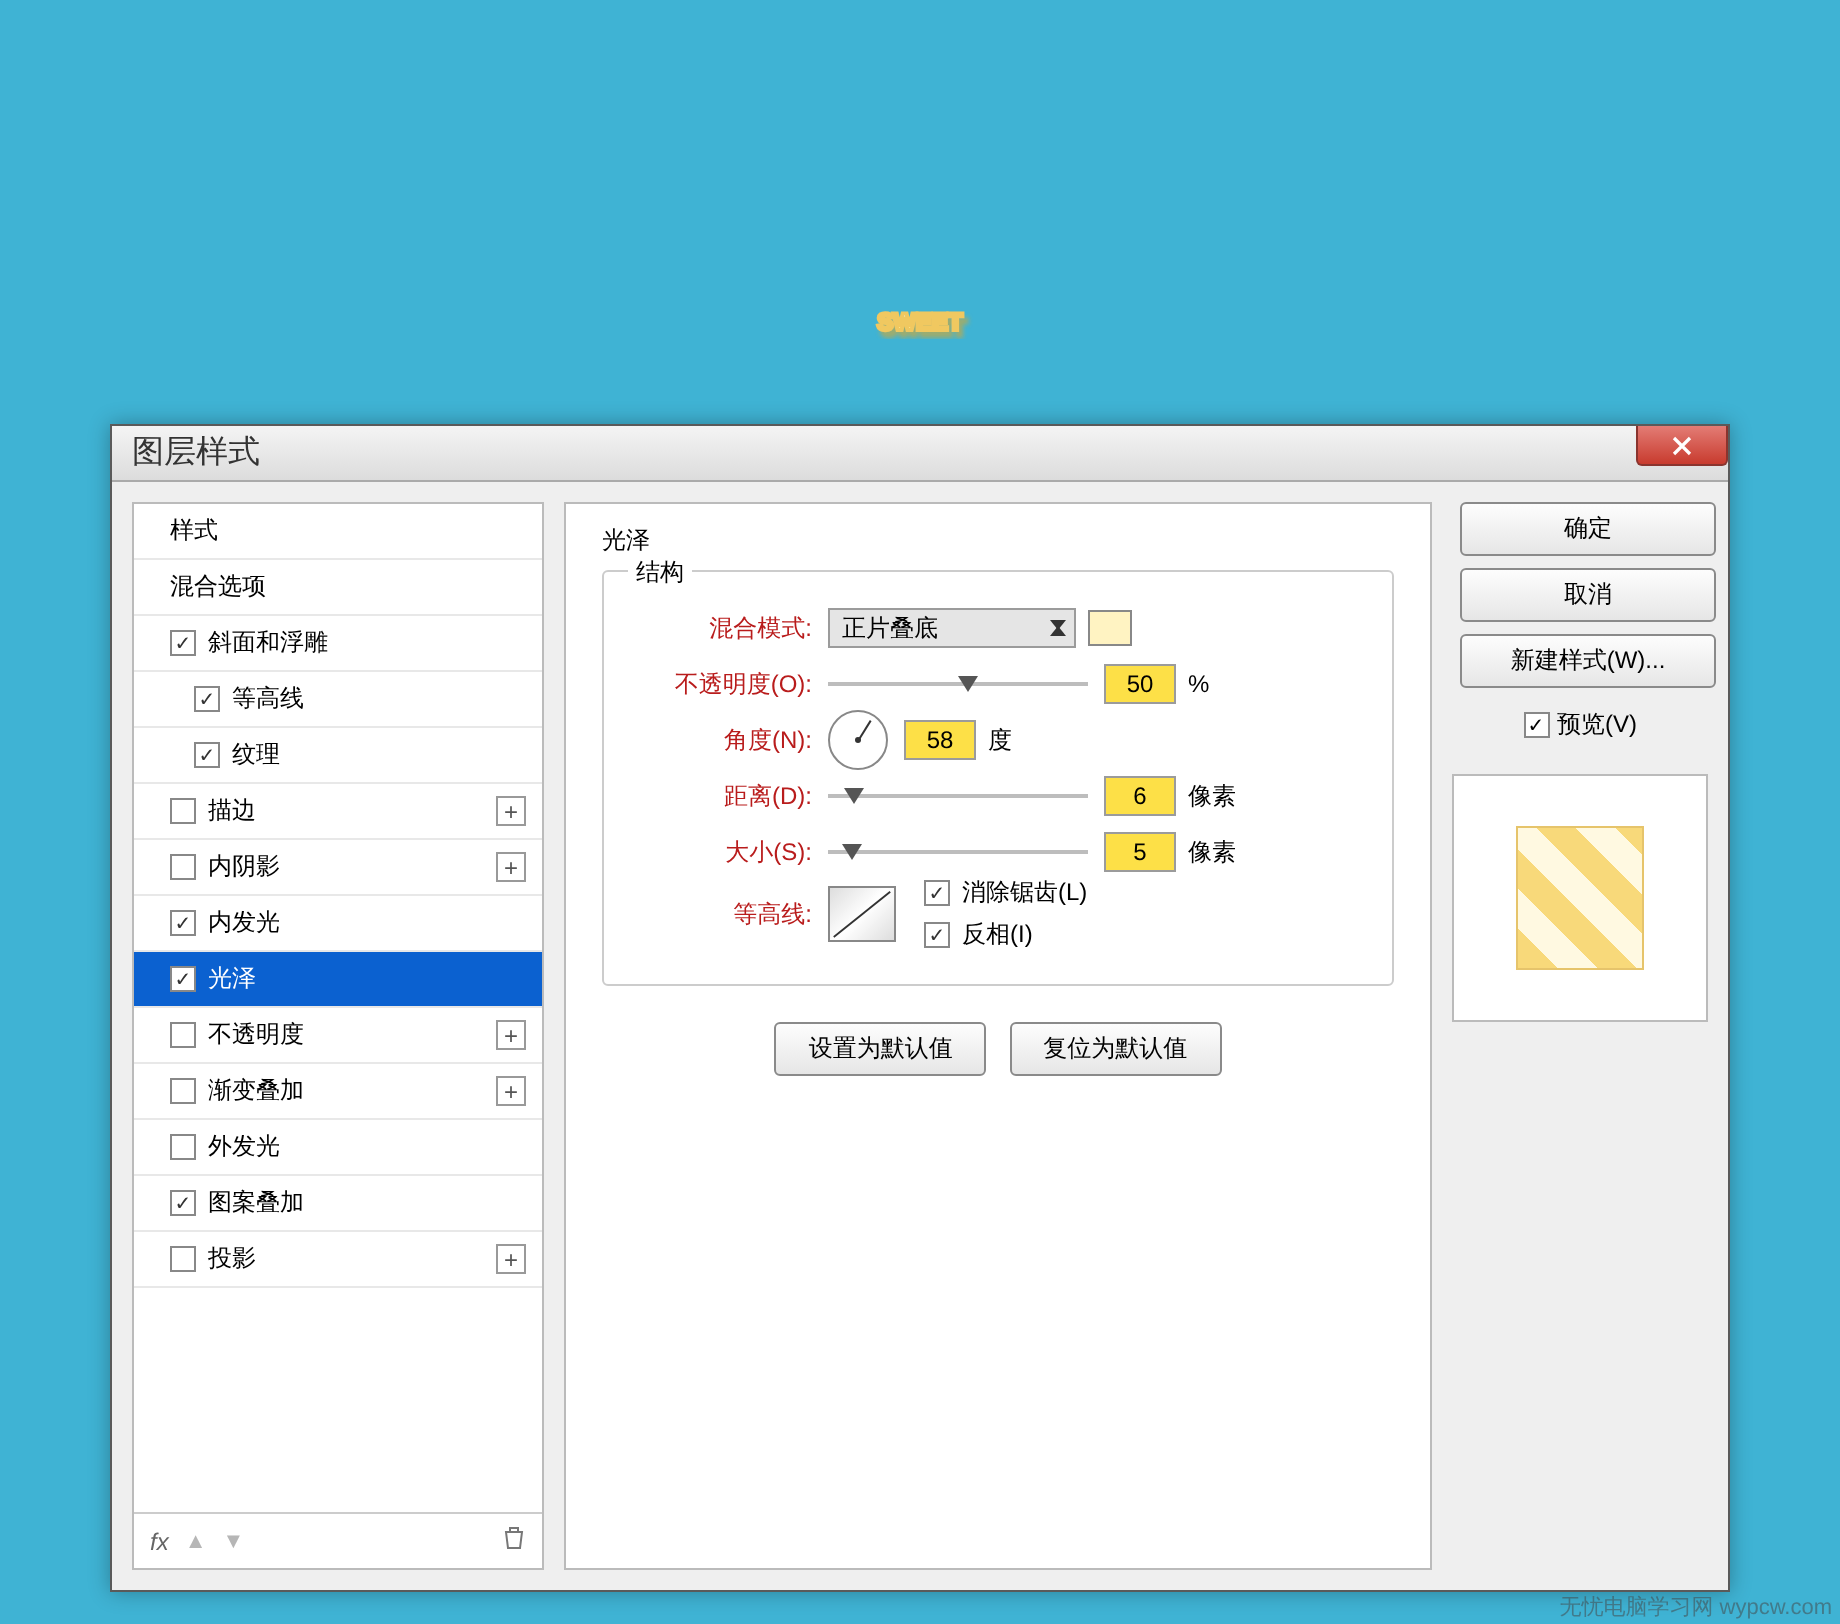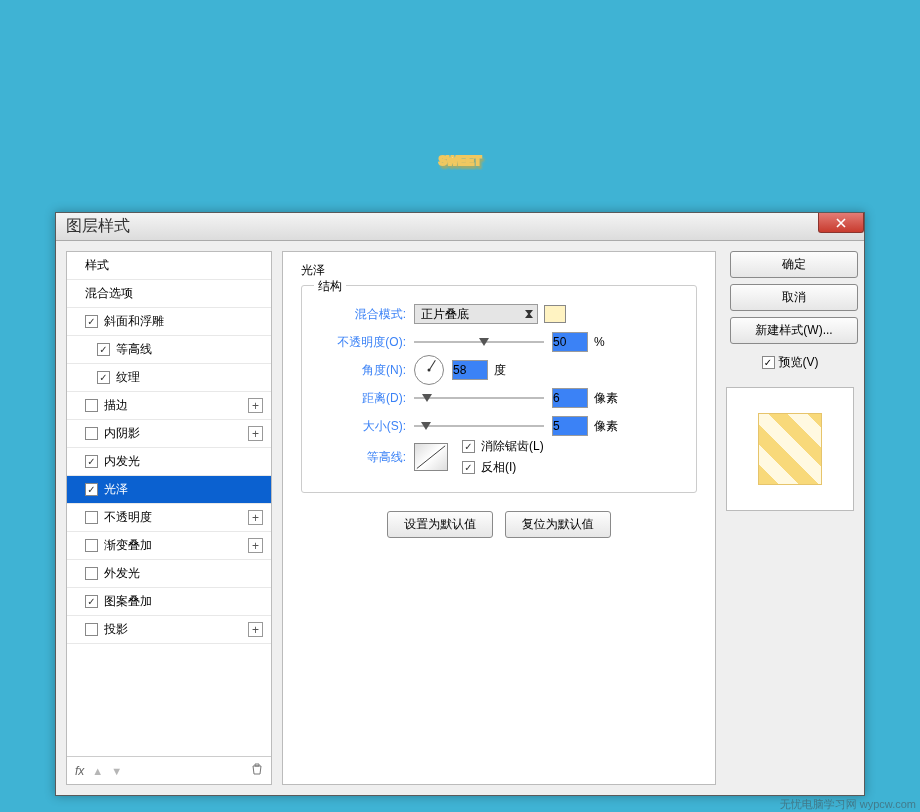--- a/index.html
+++ b/index.html
@@ -37,29 +37,29 @@
 .styles-footer .arr { color: #b6b6b6; font-size: 11px; }
 .styles-footer .spacer { flex: 1; }
 .styles-footer .trash svg { width: 12px; height: 12px; fill: #777; }
 
 
 .content-col { flex: 1; background: #fff; border: 1px solid #bbb; padding: 10px 18px; position: relative; }
 .panel-title { font-size: 12px; margin-bottom: 6px; }
 .fieldset { border: 1px solid #ccc; border-radius: 3px; padding: 14px 16px 18px; position: relative; }
 .fieldset-legend { position: absolute; top: -8px; left: 12px; background: #fff; padding: 0 4px; font-size: 12px; }
 .form-row { display: flex; align-items: center; height: 28px; }
-.form-row .lbl { width: 96px; text-align: right; padding-right: 8px; color: #3b82f6; }
+.form-row .lbl { width: 96px; text-align: right; padding-right: 8px; color: #b91c1c; }
 .form-row .select { border: 1px solid #9b9b9b; height: 20px; width: 124px; display: flex; align-items: center; padding: 0 18px 0 6px; position: relative; background: #e5e5e5; cursor: pointer; }
 .form-row .select::after { content: ""; position: absolute; right: 4px; top: 5px; width: 0; height: 0; border-left: 4px solid transparent; border-right: 4px solid transparent; border-top: 5px solid #333; }
 .form-row .select::before { content: ""; position: absolute; right: 4px; bottom: 5px; width: 0; height: 0; border-left: 4px solid transparent; border-right: 4px solid transparent; border-bottom: 5px solid #333; }
 .swatch { width: 22px; height: 18px; border: 1px solid #888; margin-left: 6px; background: #fff3c2; cursor: pointer; }
 .slider { flex: 1; max-width: 130px; height: 14px; position: relative; margin-right: 8px; }
 .slider .track { position: absolute; left: 0; right: 0; top: 6px; height: 2px; background: #bdbdbd; }
 .slider .thumb { position: absolute; top: 3px; height: 0; width: 0; border-left: 5px solid transparent; border-right: 5px solid transparent; border-top: 8px solid #555; cursor: pointer; }
-.numbox { width: 36px; height: 20px; border: 1px solid #9b9b9b; text-align: left; line-height: 18px; background: #3b82f6; }
+.numbox { width: 36px; height: 20px; border: 1px solid #9b9b9b; text-align: center; line-height: 18px; background: #fde047; }
 .unit { margin-left: 6px; }
 
 .angle-dial { width: 30px; height: 30px; border: 1px solid #888; border-radius: 50%; position: relative; margin-right: 8px; cursor: pointer; }
 .angle-dial .hand { position: absolute; left: 50%; top: 50%; width: 12px; height: 1px; background: #333; transform-origin: left center; transform: rotate(-58deg); }
 .angle-dial .center { position: absolute; left: 50%; top: 50%; width: 3px; height: 3px; background: #333; border-radius: 50%; transform: translate(-50%, -50%); }
 
 .contour-box { width: 34px; height: 28px; border: 1px solid #888; background: linear-gradient(135deg, #ddd 0%, #fff 50%, #ddd 100%); position: relative; cursor: pointer; }
 .contour-box svg { position: absolute; inset: 0; }
 .chk-row { display: flex; align-items: center; gap: 6px; }
 .chk-row .cb2 { width: 13px; height: 13px; border: 1px solid #888; display: flex; align-items: center; justify-content: center; background: #fff; cursor: pointer; }

